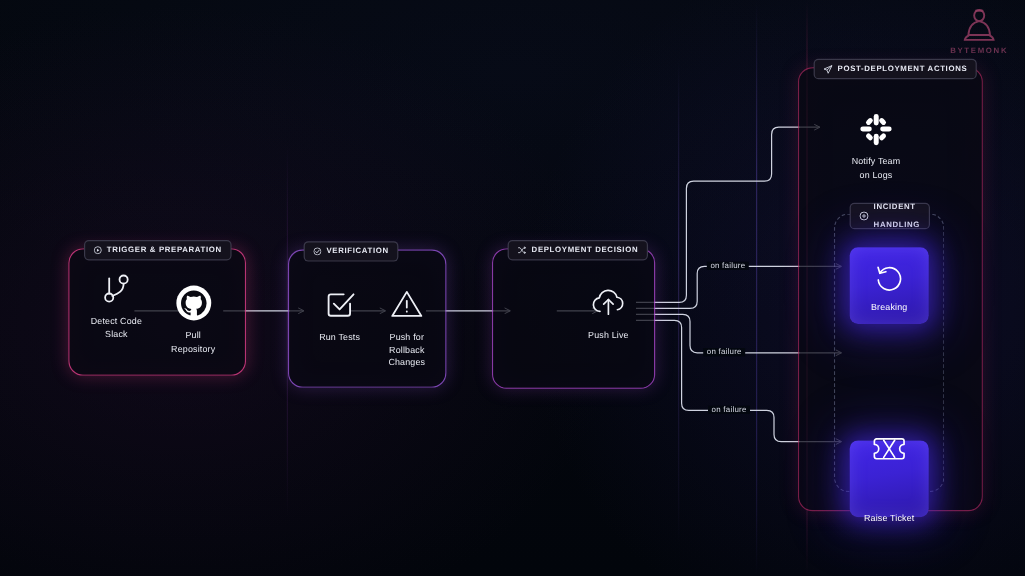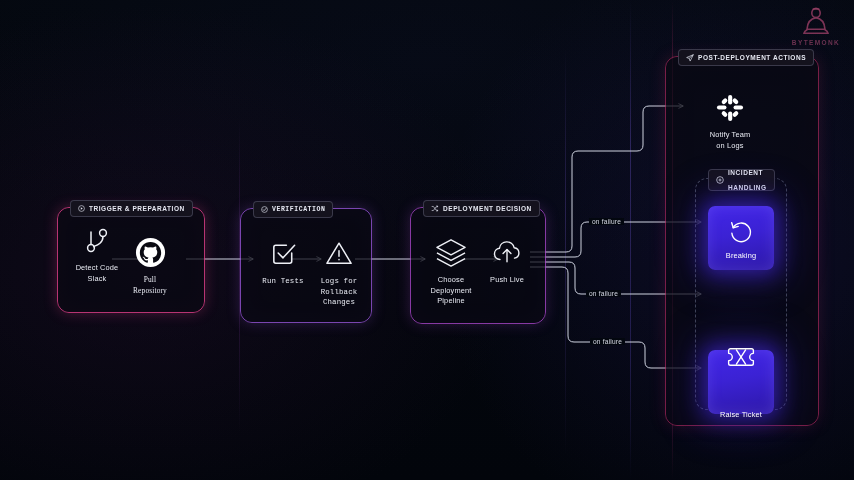--- a/index.html
+++ b/index.html
@@ -38,21 +38,21 @@
 
   
   .panel{position:absolute;border-radius:12px;}
   .panel .panel-inner{
     position:absolute;inset:0;border-radius:12px;
     background:rgba(9,9,18,.72);
   }
   .panel.pink{border:1px solid rgba(214,60,130,.85);
     box-shadow:0 0 14px rgba(214,60,130,.30), inset 0 0 22px rgba(120,25,70,.14);}
   .panel.purple{border:1px solid rgba(150,85,215,.80);
-    box-shadow:0 0 14px rgba(140,80,210,.26), inset 0 0 22px rgba(70,35,130,.14);font-family:Liberation Mono, monospace;}
+    box-shadow:0 0 14px rgba(140,80,210,.26), inset 0 0 22px rgba(70,35,130,.14);}
   .panel.violet{border:1px solid rgba(168,70,200,.80);
     box-shadow:0 0 14px rgba(160,70,200,.26), inset 0 0 22px rgba(80,30,130,.14);}
   .panel.crimson{border:1px solid rgba(170,40,90,.70);
     box-shadow:0 0 16px rgba(160,35,85,.22), inset 0 0 30px rgba(70,15,45,.16);padding-left:24px;}
   .panel.dash{border:1px dashed rgba(150,160,190,.40);box-shadow:none;}
 
   .panel-title{
     position:absolute;top:-8px;left:12px;height:15px;
     display:flex;align-items:center;gap:4px;
     padding:0 7px;border-radius:4px;
@@ -167,21 +167,21 @@
             <path d="M19 11.4 C 19 18 13.5 20 9.6 21.6"></path>
           </g>
         </svg>
       </div>
       <div class="n-label">
         <span>Detect Code</span><br>
         <span>Slack</span>
       </div>
     </div>
 
-    <div class="node" style="left:56px;top:24px;font-family:Liberation Serif, serif;">
+    <div class="node" style="left:67px;top:24px;">
       <div class="n-icon">
         <svg width="31" height="31" viewBox="0 0 32 32">
           <circle cx="16" cy="16" r="15" fill="#ffffff"></circle>
           <path fill="#0a0a12" d="M16 5.2c-6.1 0-11 4.9-11 11 0 4.86 3.15 8.98 7.52 10.44.55.1.75-.24.75-.53 0-.26-.01-1.12-.02-2.04-3.06.67-3.71-1.3-3.71-1.3-.5-1.27-1.22-1.61-1.22-1.61-1-.68.08-.67.08-.67 1.1.08 1.68 1.13 1.68 1.13.98 1.68 2.58 1.2 3.21.92.1-.71.38-1.2.7-1.48-2.45-.28-5.02-1.22-5.02-5.45 0-1.2.43-2.19 1.13-2.96-.11-.28-.49-1.4.11-2.92 0 0 .92-.3 3.02 1.13a10.5 10.5 0 0 1 5.5 0c2.1-1.43 3.02-1.13 3.02-1.13.6 1.52.22 2.64.11 2.92.7.77 1.13 1.76 1.13 2.96 0 4.24-2.58 5.17-5.04 5.44.4.34.75 1.01.75 2.04 0 1.48-.01 2.67-.01 3.03 0 .29.2.64.76.53A11.01 11.01 0 0 0 27 16.2c0-6.1-4.9-11-11-11z"></path>
         </svg>
       </div>
       <div class="n-label">
         <span>Pull</span><br>
         <span>Repository</span>
       </div>
@@ -216,21 +216,21 @@
       <div class="n-icon">
         <svg width="30" height="28" viewBox="0 0 32 30">
           <g fill="none" stroke="#eef0f6" stroke-width="1.6" stroke-linecap="round" stroke-linejoin="round">
             <path d="M16 4.5 L29 26 H3 Z"></path>
             <path d="M16 12.5 V18.5"></path>
             <path d="M16 22 V22.2"></path>
           </g>
         </svg>
       </div>
       <div class="n-label">
-        <span>Logs for</span><br>
+        <span>Push for</span><br>
         <span>Rollback</span><br>
         <span>Changes</span>
       </div>
     </div>
   </div>
 
   <div class="panel violet" style="left:410px;top:207px;width:134px;height:115px;">
     <div class="panel-inner"></div>
     <div class="panel-title">
       <span class="t-icon">
@@ -239,36 +239,20 @@
               <path d="M1.5 2.5 h2.2 L9 9.5 h2.2"></path>
               <path d="M1.5 9.5 h2.2 L9 2.5 h2.2"></path>
               <path d="M9.8 1.4 L11.6 2.5 L9.8 3.6"></path>
               <path d="M9.8 8.4 L11.6 9.5 L9.8 10.6"></path>
             </g>
           </svg>
       </span>
       <span class="t-label">DEPLOYMENT DECISION</span>
     </div>
 
-    <div class="node" style="left:4px;top:24px;">
-      <div class="n-icon">
-        <svg width="34" height="30" viewBox="0 0 36 32">
-          <g fill="none" stroke="#eef0f6" stroke-width="1.5" stroke-linejoin="round">
-            <path d="M18 3 L33 11 L18 19 L3 11 Z"></path>
-            <path d="M3 17 L18 25 L33 17"></path>
-            <path d="M3 23 L18 31 L33 23"></path>
-          </g>
-        </svg>
-      </div>
-      <div class="n-label">
-        <span>Choose</span><br>
-        <span>Deployment</span><br>
-        <span>Pipeline</span>
-      </div>
-    </div>
 
     <div class="node" style="left:60px;top:24px;">
       <div class="n-icon">
         <svg width="34" height="30" viewBox="0 0 36 32">
           <g fill="none" stroke="#eef0f6" stroke-width="1.5" stroke-linecap="round" stroke-linejoin="round">
             <path d="M10.5 24 a6 6 0 0 1 -.6 -11.95 A8 8 0 0 1 25.6 11.4 a5.6 5.6 0 0 1 .4 11.1"></path>
             <path d="M18 26.5 V13.5"></path>
             <path d="M13.8 17.6 L18 13.4 L22.2 17.6"></path>
           </g>
         </svg>
@@ -330,21 +314,21 @@
             <g fill="none" stroke="#ffffff" stroke-width="1.5" stroke-linecap="round" stroke-linejoin="round">
               <path d="M5.6 9.2 A10 10 0 1 1 4.2 15.4"></path>
               <path d="M4.0 4.0 L5.6 9.4 L11.0 8.0"></path>
             </g>
           </svg>
         </div>
         <div class="gc-label">Breaking</div>
       </div>
 
 
-      <div class="glowcard" style="left:12px;top:171px;gap:38px;">
+      <div class="glowcard" style="left:12px;top:188px;gap:38px;">
         <div class="gc-icon">
           <svg width="30" height="22" viewBox="0 0 32 24">
             <g fill="none" stroke="#ffffff" stroke-width="1.5" stroke-linecap="round" stroke-linejoin="round">
               <path d="M2.5 5 a2 2 0 0 1 2 -2 h23 a2 2 0 0 1 2 2 v3 a4 4 0 0 0 0 8 v3 a2 2 0 0 1 -2 2 h-23 a2 2 0 0 1 -2 -2 v-3 a4 4 0 0 0 0 -8 Z"></path>
               <path d="M11 4.2 L21 19.8"></path>
               <path d="M21 4.2 L11 19.8"></path>
             </g>
           </svg>
         </div>
         <div class="gc-label">Raise Ticket</div>

